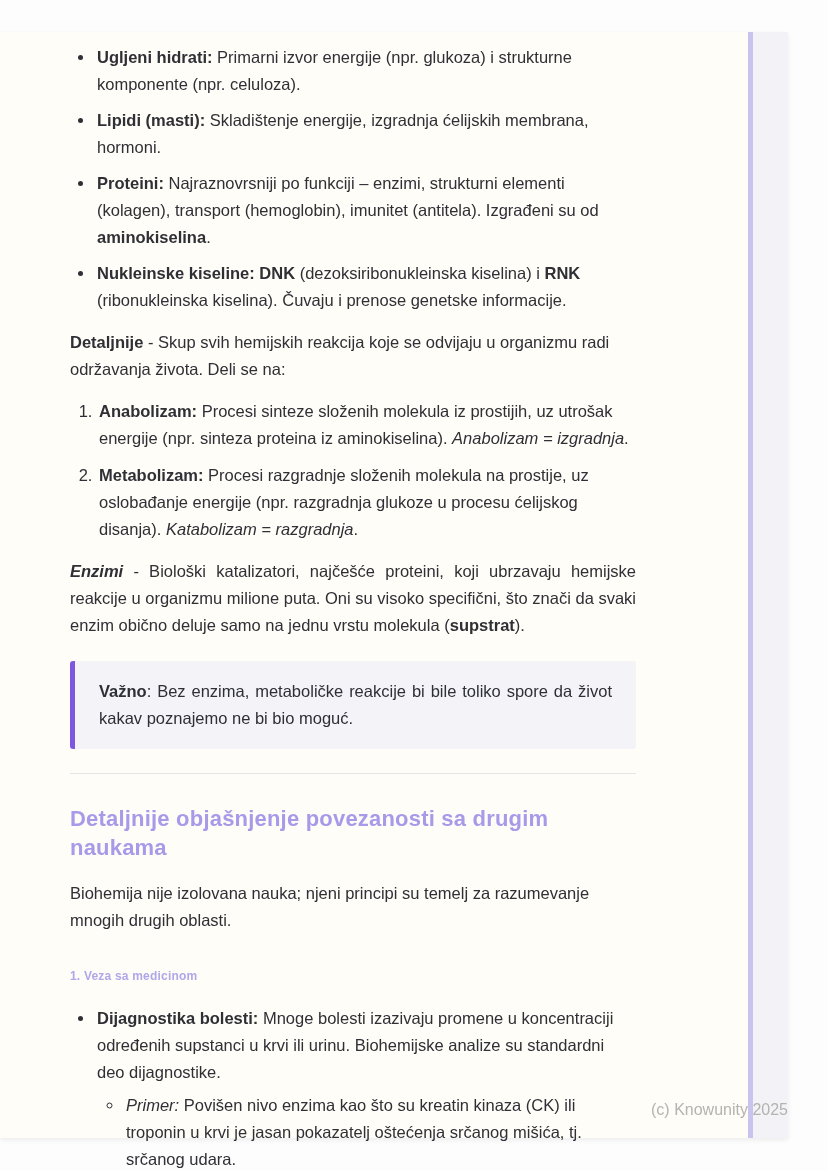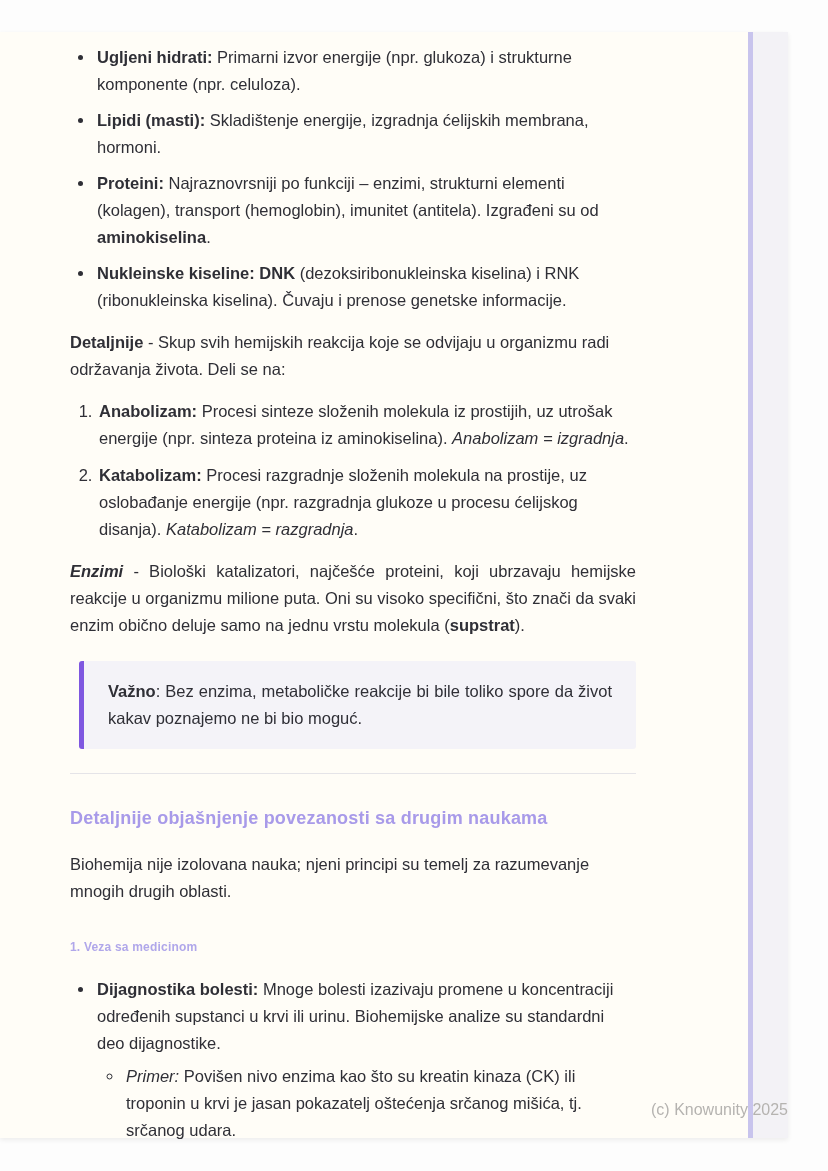--- a/index.html
+++ b/index.html
@@ -36,30 +36,30 @@
   .side-panel{width:35px;height:100%;background:var(--strip-panel);}
   ul.blist{list-style:disc;margin:0 0 14px 0;padding-left:25px;}
   ul.blist > li{margin-bottom:9px;padding-left:2px;}
   ol.nlist{margin:0 0 14px 0;padding-left:27px;}
   ol.nlist > li{margin-bottom:10px;padding-left:2px;}
   ul.sublist{list-style:circle;margin:6px 0 0 0;padding-left:27px;}
   ul.sublist > li{margin-bottom:0;padding-left:2px;}
   p.body-p{margin:15px 0;}
   p.just{text-align:justify;}
   .callout{
-    margin:22px 0 24px 9px;
+    margin:22px 0 24px 0;
     background:var(--callout-bg);
     border-left:5px solid var(--callout-border);
     border-radius:3px;
     padding:17px 24px;
   }
   .callout p{margin:0;text-align:justify;}
   hr.divider{border:none;border-top:1px solid var(--divider);margin:0;}
   h2.section{
-    color:var(--h2);font-size:18px;line-height:29px;font-weight:700;
+    color:var(--h2);font-size:22px;line-height:29px;font-weight:700;
     margin:30px 0 18px 0;letter-spacing:0.2px;
   }
   h3.subsection{
     color:var(--h3);font-size:12px;line-height:25px;font-weight:700;
     margin:30px 0 16px 0;letter-spacing:0.2px;
   }
   .watermark{
     position:absolute;top:1103px;right:40px;z-index:5;
     font-size:16px;line-height:13px;color:var(--watermark);
   }
@@ -67,28 +67,28 @@
 </head>
 <body>
 
 <div class="sheet">
   <div class="page">
 
     <ul class="blist">
       <li><span style="font-weight: 700;">Ugljeni hidrati:</span><span> Primarni izvor energije (npr. glukoza) i strukturne komponente (npr. celuloza).</span></li>
       <li><span style="font-weight: 700;">Lipidi (masti):</span><span> Skladištenje energije, izgradnja ćelijskih membrana, hormoni.</span></li>
       <li><span style="font-weight: 700;">Proteini:</span><span> Najraznovrsniji po funkciji – enzimi, strukturni elementi (kolagen), transport (hemoglobin), imunitet (antitela). Izgrađeni su od </span><span style="font-weight: 700;">aminokiselina</span><span>.</span></li>
-      <li><span style="font-weight: 700;">Nukleinske kiseline: DNK</span><span> (dezoksiribonukleinska kiselina) i </span><span style="font-weight: 400;">RNK</span><span> (ribonukleinska kiselina). Čuvaju i prenose genetske informacije.</span></li>
+      <li><span style="font-weight: 700;">Nukleinske kiseline: DNK</span><span> (dezoksiribonukleinska kiselina) i </span><span style="font-weight: 700;">RNK</span><span> (ribonukleinska kiselina). Čuvaju i prenose genetske informacije.</span></li>
     </ul>
 
     <p class="body-p"><span style="font-weight: 700;">Detaljnije</span><span> - Skup svih hemijskih reakcija koje se odvijaju u organizmu radi održavanja života. Deli se na:</span></p>
 
     <ol class="nlist">
       <li><span style="font-weight: 700;">Anabolizam:</span><span> Procesi sinteze složenih molekula iz prostijih, uz utrošak energije (npr. sinteza proteina iz aminokiselina). </span><span style="font-style: italic;">Anabolizam = izgradnja</span><span>.</span></li>
-      <li><span style="font-weight: 700;">Katabolizam:</span><span> Procesi razgradnje složenih molekula na prostije, uz oslobađanje energije (npr. razgradnja glukoze u procesu ćelijskog disanja). </span><span style="font-style: italic;">Katabolizam = razgradnja</span><span>.</span></li>
+      <li><span style="font-weight: 700;">Metabolizam:</span><span> Procesi razgradnje složenih molekula na prostije, uz oslobađanje energije (npr. razgradnja glukoze u procesu ćelijskog disanja). </span><span style="font-style: italic;">Katabolizam = razgradnja</span><span>.</span></li>
     </ol>
 
     <p class="body-p just"><span style="font-weight: 700; font-style: italic;">Enzimi</span><span> - Biološki katalizatori, najčešće proteini, koji ubrzavaju hemijske reakcije u organizmu milione puta. Oni su visoko specifični, što znači da svaki enzim obično deluje samo na jednu vrstu molekula (</span><span style="font-weight: 700;">supstrat</span><span>).</span></p>
 
     <div class="callout">
       <p><span style="font-weight: 700;">Važno</span><span>: Bez enzima, metaboličke reakcije bi bile toliko spore da život kakav poznajemo ne bi bio moguć.</span></p>
     </div>
 
     <hr class="divider">
 

